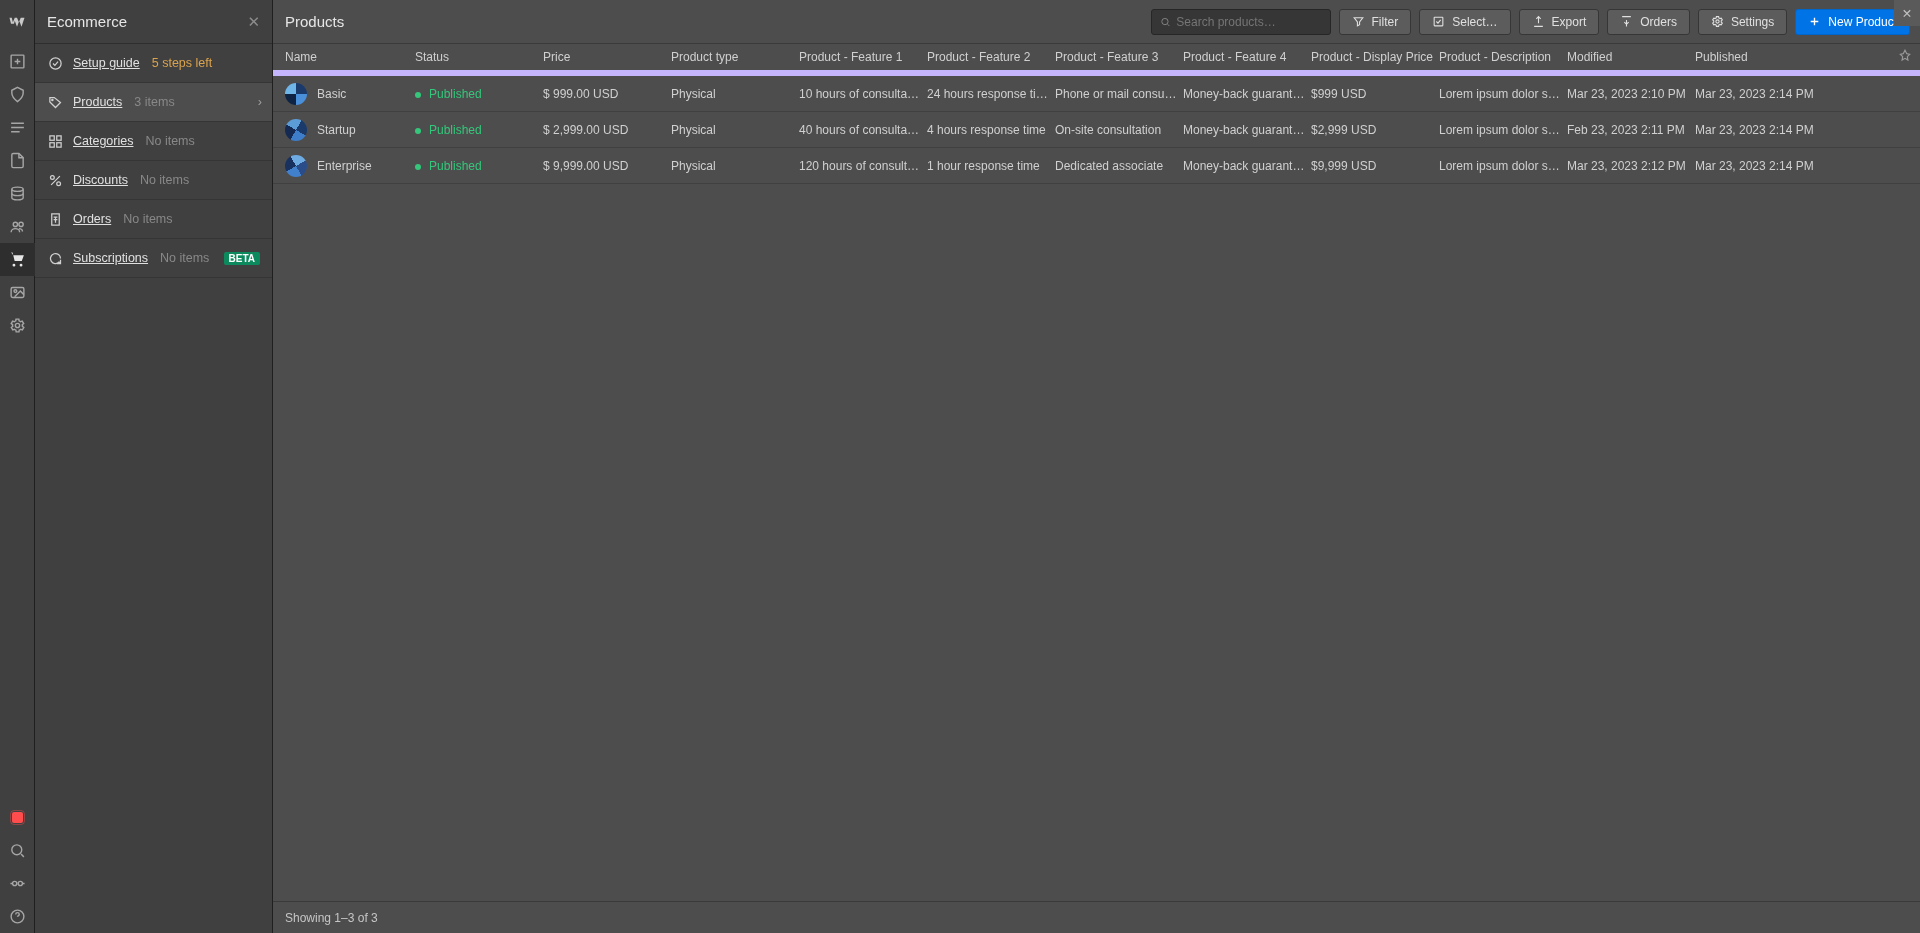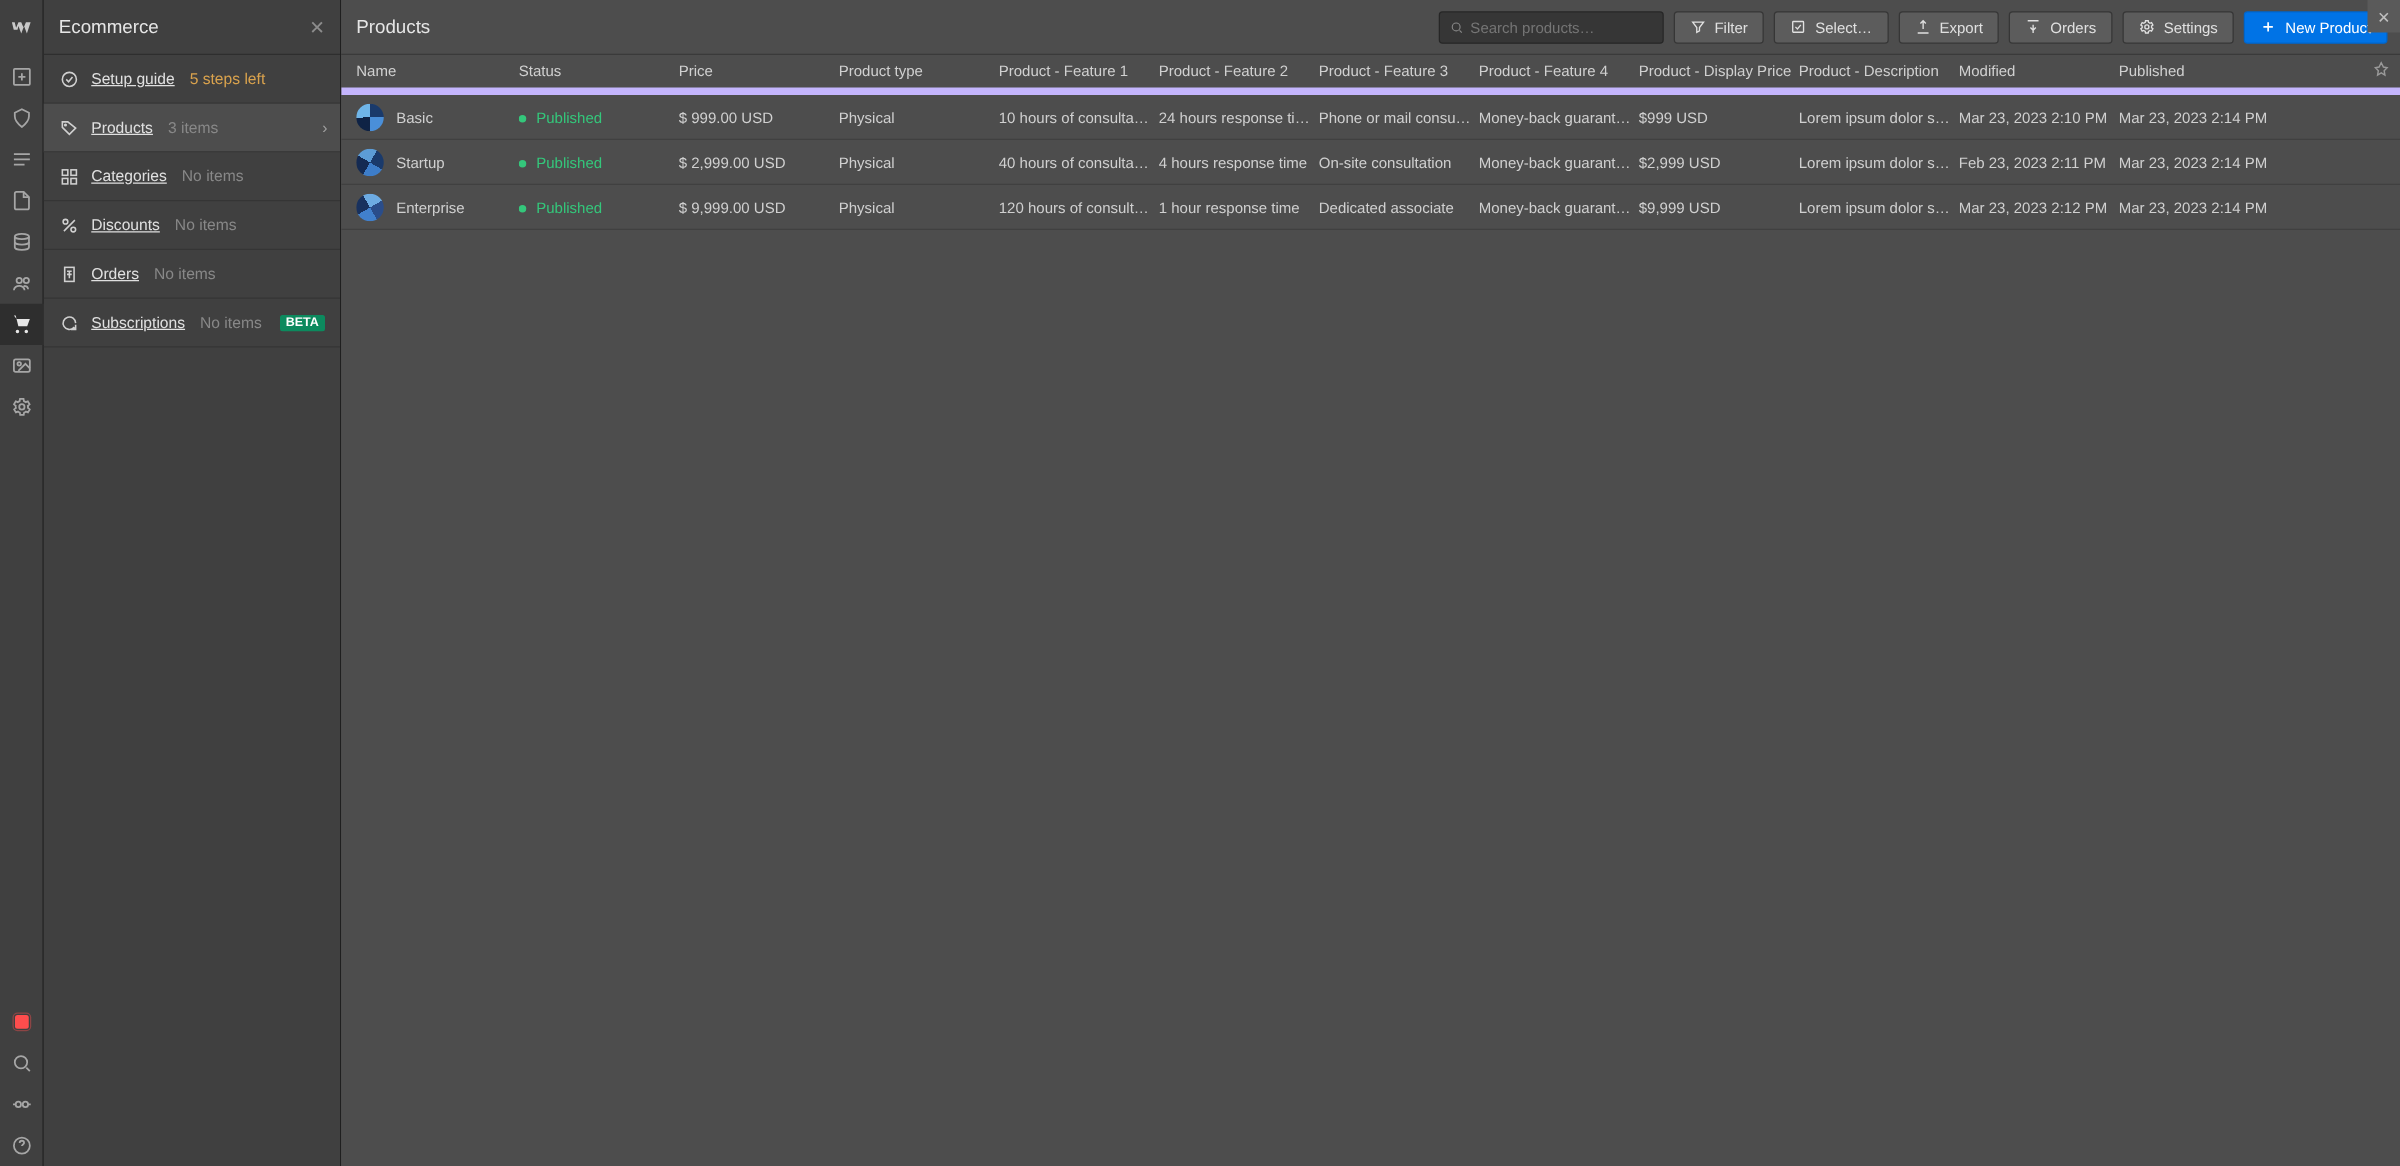--- a/index.html
+++ b/index.html
@@ -445,14 +445,17 @@
             <div class="col-f3 cell">Dedicated associate</div>
             <div class="col-f4 cell">Money-back guarantee</div>
             <div class="col-dp cell">$9,999 USD</div>
             <div class="col-desc cell">Lorem ipsum dolor sit…</div>
             <div class="col-mod cell">Mar 23, 2023 2:12 PM</div>
             <div class="col-pub cell">Mar 23, 2023 2:14 PM</div>
           </div>
         </div>
     </div>
 
+    <div class="footer">
+      <span>Showing 1–3 of 3</span>
+    </div>
   </div>
 </div>
 
 </body></html>

